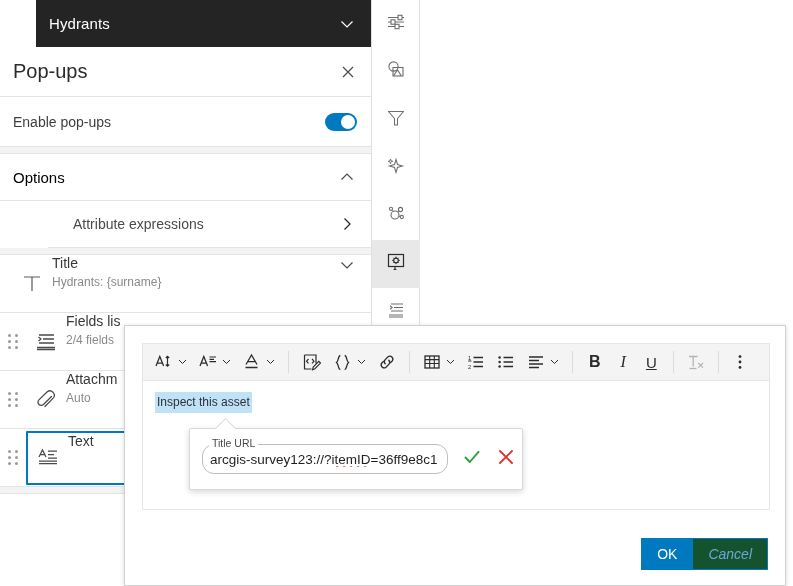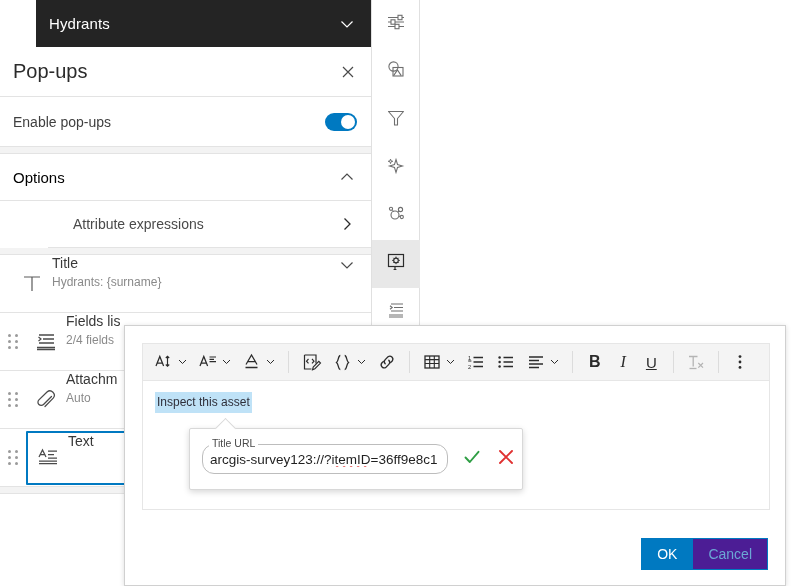--- a/index.html
+++ b/index.html
@@ -162,21 +162,21 @@
     position:absolute; left:0; right:0; bottom:0; height: 62px;
     display:flex; align-items:center; justify-content:flex-end; padding-right:17px;
   }
   .btn {
     height: 32px; min-width: 48px; padding: 0 15px; font-size:14px;
     display:flex; align-items:center; justify-content:center; cursor:pointer;
     border: 1px solid #0079c1;
     text-align: right;
   }
   .btn-primary { background:#0079c1; color:#fff; border-right:none; }
-  .btn-secondary { background:#4c1d95; color:#6ba7d4; }
+  .btn-secondary { background:#14532d; color:#6ba7d4;font-style:italic; }
 </style>
 </head>
 <body>
 
 <div id="root">
 
   <div class="left-panel">
 
     <div class="layer-header">
       <span class="title">Hydrants</span>

